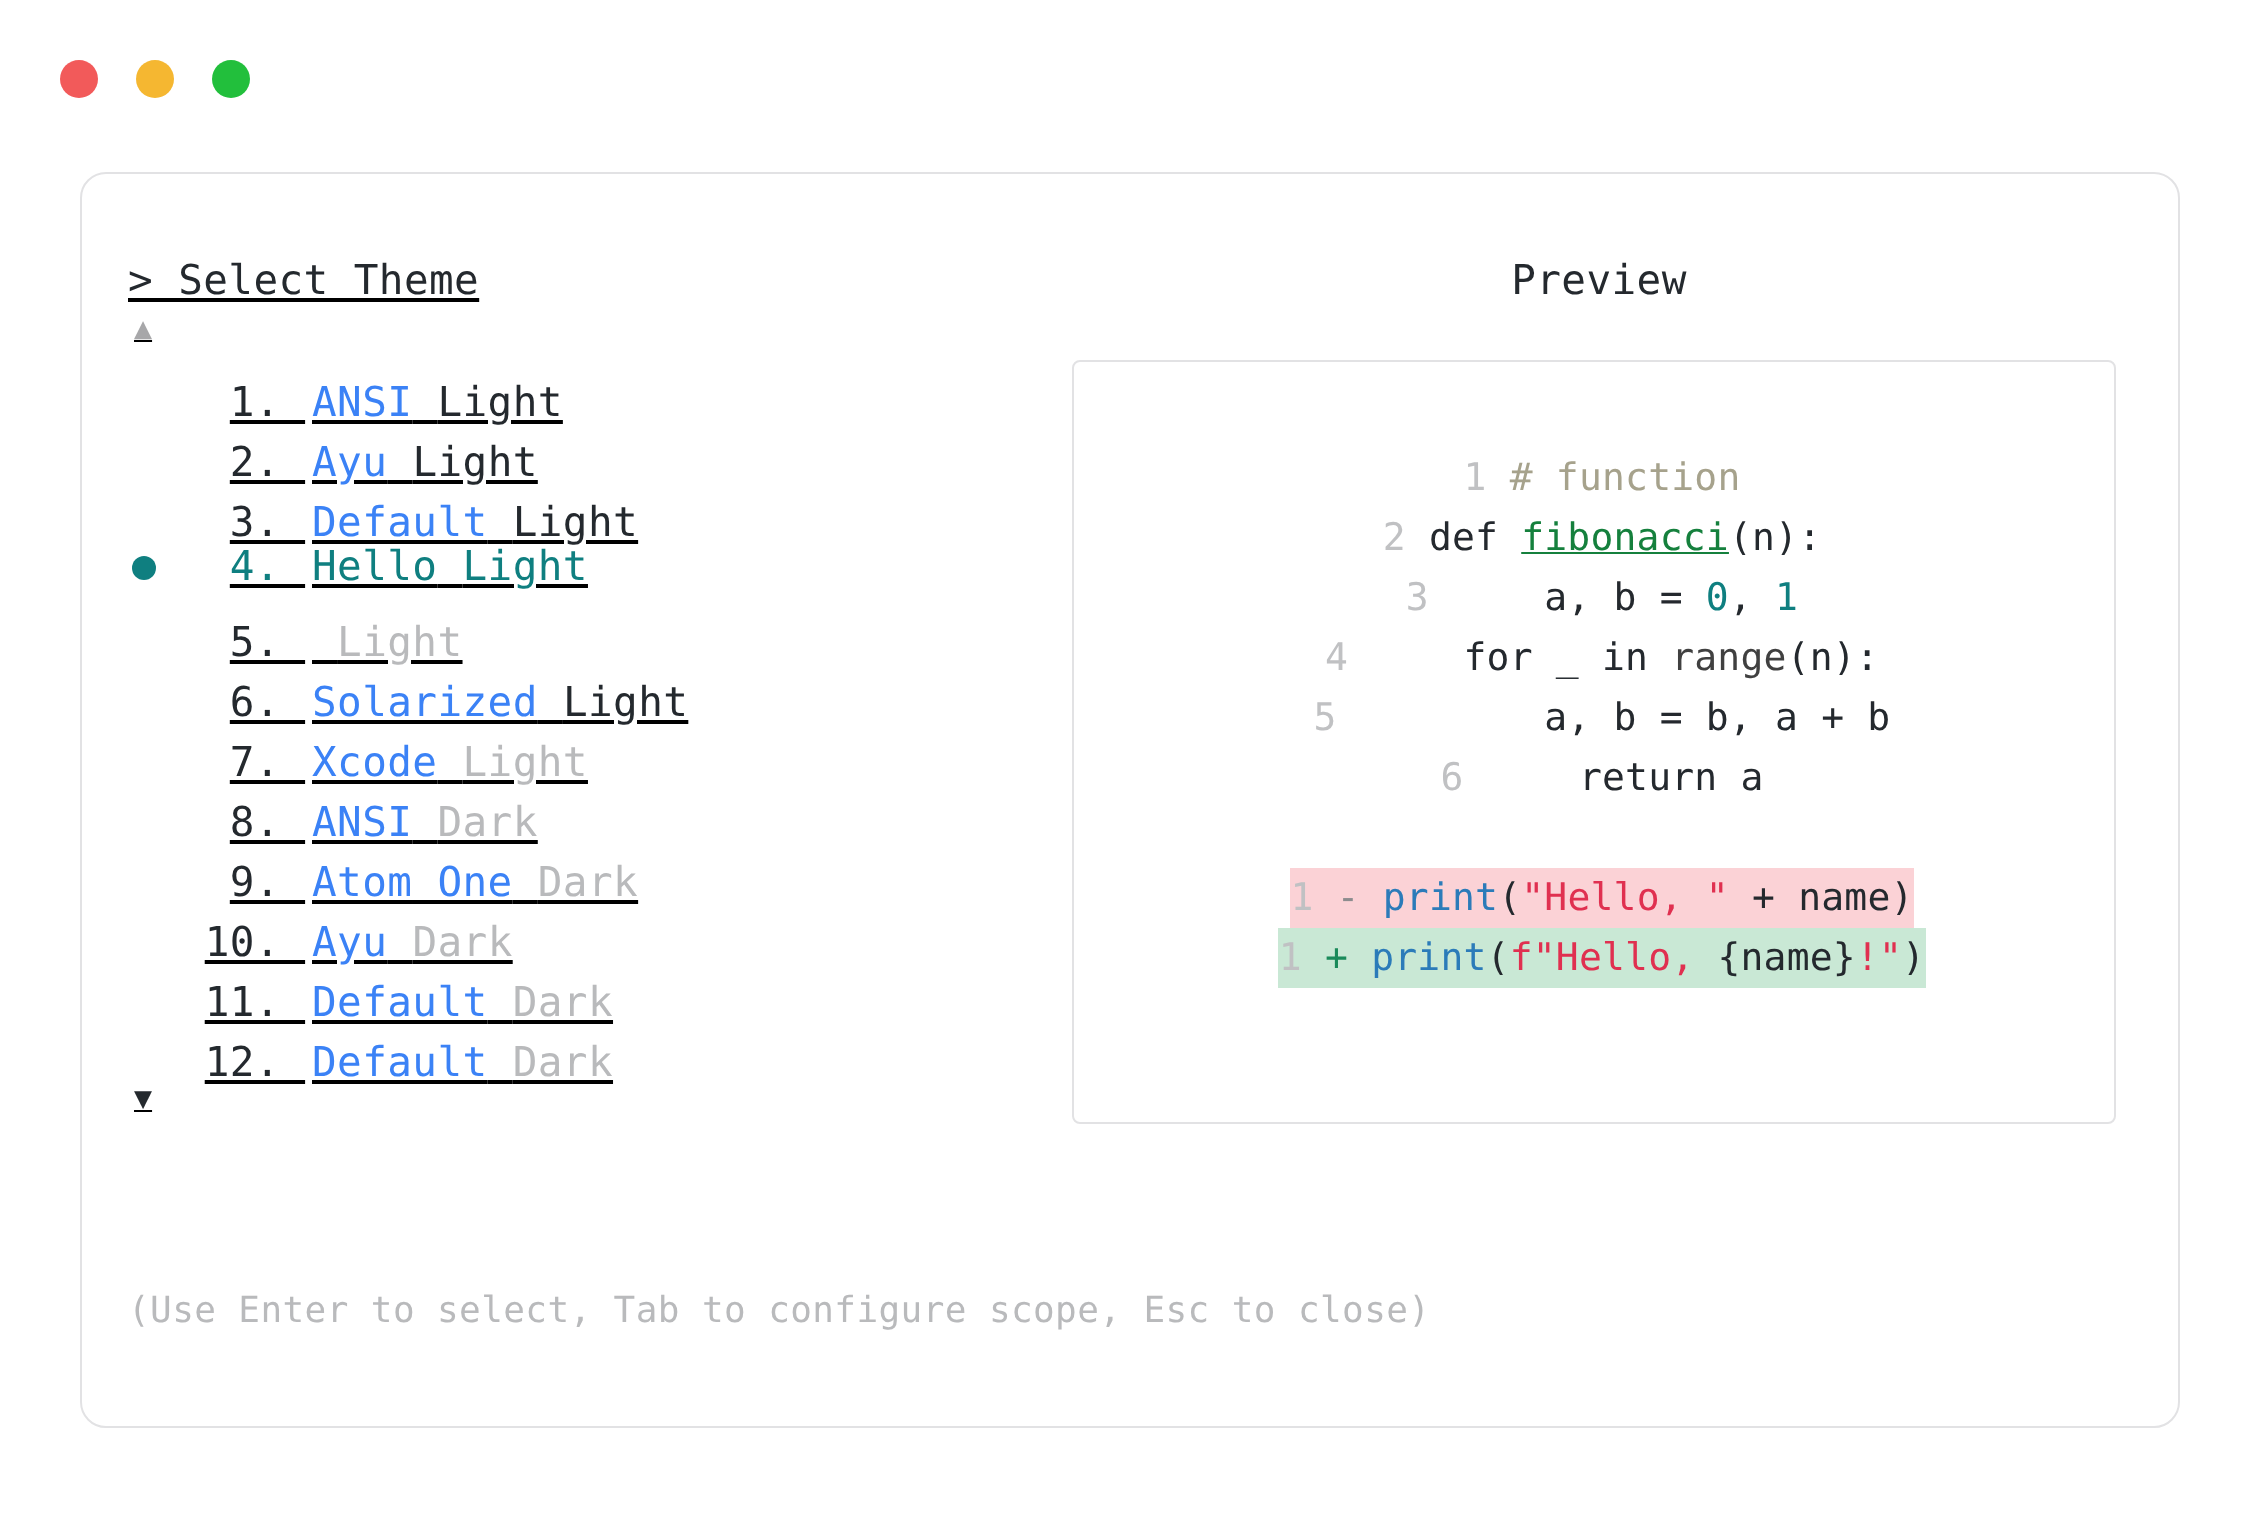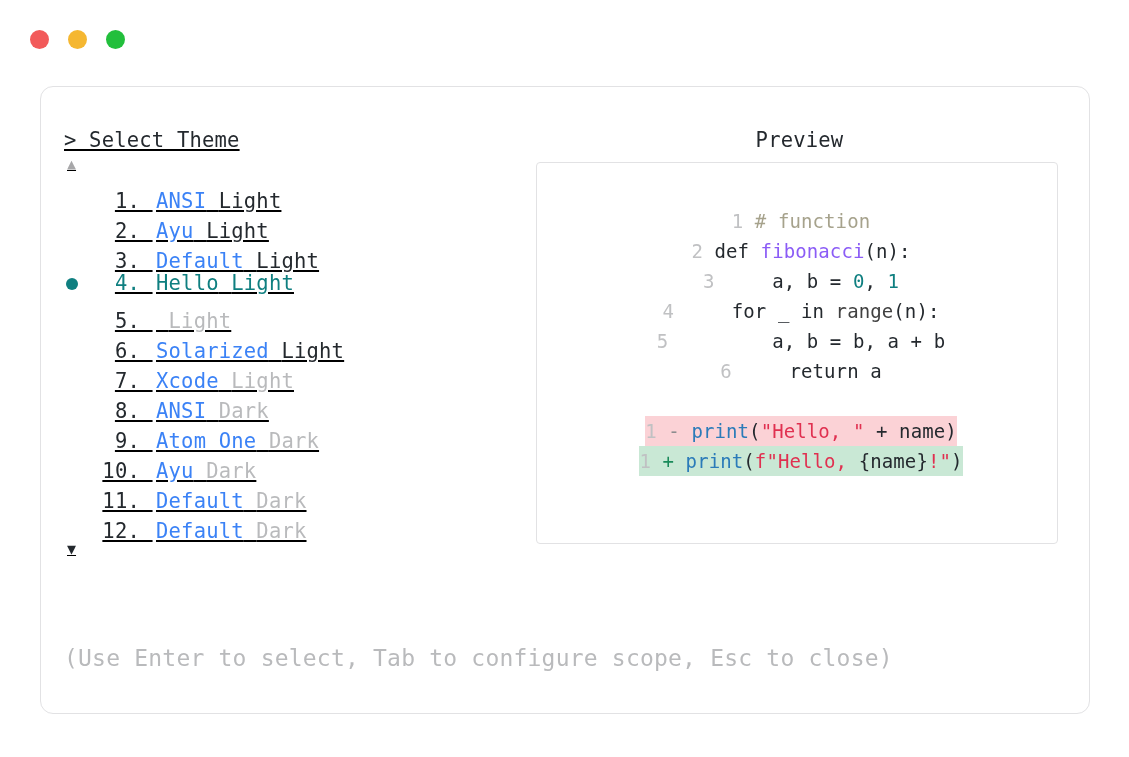--- a/index.html
+++ b/index.html
@@ -120,42 +120,42 @@
   .tvariant.muted { color: #b9babc; }
   .theme-row.selected .idx,
   .theme-row.selected .idx-dot,
   .theme-row.selected .tname,
   .theme-row.selected .tvariant { color: #0f7f80; }
 
   .hint {
     position: absolute;
     left: 23px;
     top: 558px;
-    font-size: 23px;
+    font-size: 18px;
     color: #b9babc;
     white-space: pre;
     letter-spacing: 0.2px;
   }
 
   
   .right-col {
     position: absolute;
     left: 495px;
     top: 40px;
     width: 527px;
     text-align: center;
   }
   .preview-label {
     font-size: 20.5px;
     color: #24292e;
     line-height: 26px;
     letter-spacing: 0.2px;
   }
   .preview-box {
-    margin-top: 9px;
+    margin-top: 27px;
     width: 522px;
     height: 382px;
     box-sizing: border-box;
     border: 1.5px solid #e2e2e4;
     border-radius: 4px;
     background: #ffffff;
     overflow: hidden;
     position: relative;
   }
   .code {
@@ -178,21 +178,21 @@
   }
   .code-line.blank { height: 30px; }
 
   .hl { display: inline-block; }
   .hl.del { background: #fbd2d6; }
   .hl.add { background: #c9e8d5; }
 
   
   .tok-comment { color: #a6a28c; }
   .tok-kw      { color: #24292e; }
-  .tok-fn      { color: #8b5cf6; }
+  .tok-fn      { color: #15803d; text-decoration: underline; }
   .tok-plain   { color: #24292e; }
   .tok-num     { color: #0f7f80; }
   .tok-builtin { color: #404040; }
   .tok-str     { color: #e03050; }
   .tok-call    { color: #2b7bb9; }
   .tok-sign-del{ color: #8c8c8e; }
   .tok-sign-add{ color: #1a8a5a; }
 </style>
 </head>
 <body>

